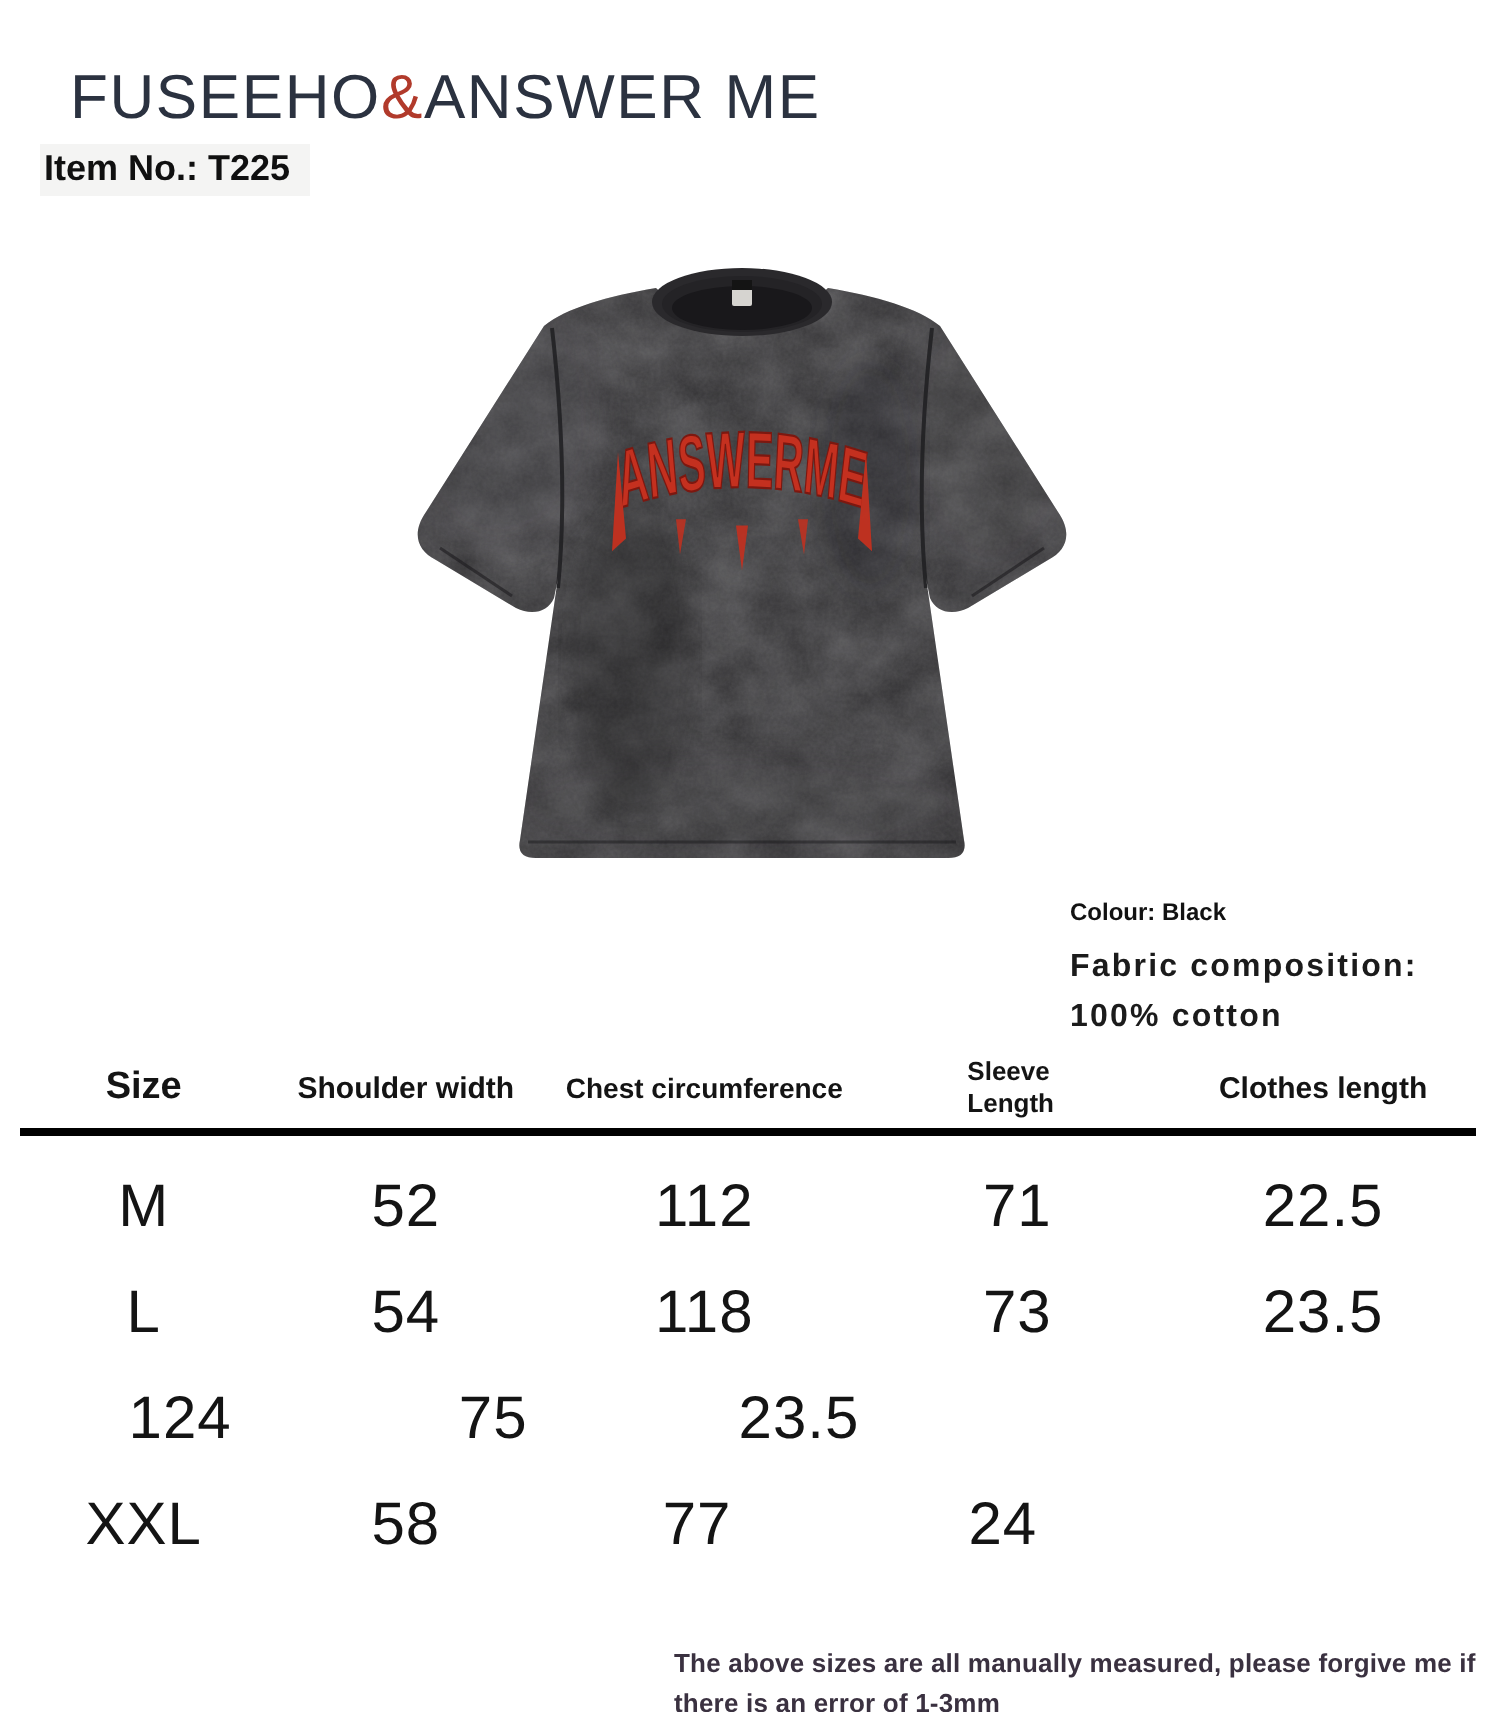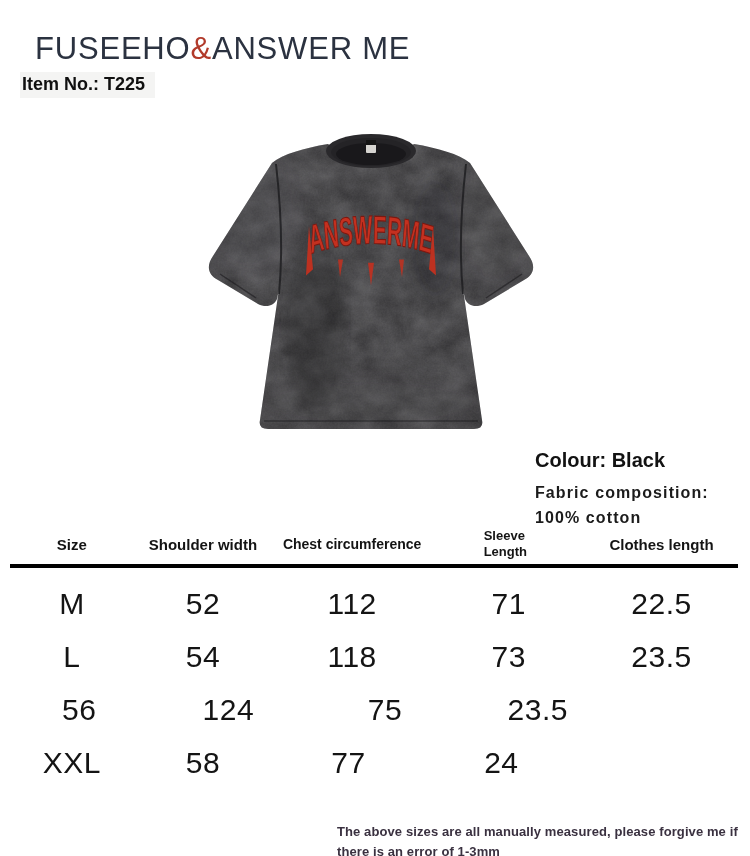--- a/index.html
+++ b/index.html
@@ -12,29 +12,29 @@
   .brand .amp { color:#b13a2b; }
   .item-no { position:absolute; left:20px; top:72px; font-size:18px; font-weight:700;
              color:#101010; background:#f4f4f3; padding:2px 10px 3px 2px; }
 
   
   .photo { position:absolute; left:180px; top:118px; width:380px; height:332px; }
   .photo svg { width:100%; height:100%; display:block; }
 
   
   .info { position:absolute; left:535px; top:449px; width:190px; }
-  .colour { font-size:20px; font-weight:700; color:#121212; }
+  .colour { font-size:12px; font-weight:700; color:#121212; }
   .fabric { margin-top:9px; font-size:16px; font-weight:700; color:#1b1b1b;
             letter-spacing:1.1px; line-height:1.55; width:178px; }
 
   
   .size-table { position:absolute; left:10px; top:524px; width:728px; }
   .thead { display:flex; align-items:center; height:44px; border-bottom:4px solid #000; }
   .th { font-weight:700; color:#141414; text-align:center; }
-  .th.c0 { width:17%; font-size:15px; }
+  .th.c0 { width:17%; font-size:19px; }
   .th.c1 { width:19%; font-size:15px; }
   .th.c2 { width:22%; font-size:14px; }
   .th.c3 { width:21%; font-size:15px; }
   .th.c4 { width:21%; font-size:13px; }
   .th.c4 .wrapbox { display:inline-block; width:50px; text-align:left; line-height:1.25; }
   .tbody { padding-top:9px; }
   .tr { display:flex; align-items:center; height:53px; }
   .td { font-size:30px; font-weight:400; color:#141414; text-align:center; letter-spacing:0.5px; }
   .td.c0 { width:17%; }
   .td.c1 { width:19%; }
@@ -138,21 +138,20 @@
         <div class="td c4">22.5</div>
       </div>
       <div class="tr">
         <div class="td c0">L</div>
         <div class="td c1">54</div>
         <div class="td c2">118</div>
         <div class="td c3">73</div>
         <div class="td c4">23.5</div>
       </div>
       <div class="tr">
-        <div class="td c1">56</div>
         <div class="td c2">124</div>
         <div class="td c3">75</div>
         <div class="td c4">23.5</div>
       </div>
       <div class="tr">
         <div class="td c0">XXL</div>
         <div class="td c1">58</div>
         <div class="td c3">77</div>
         <div class="td c4">24</div>
       </div>

